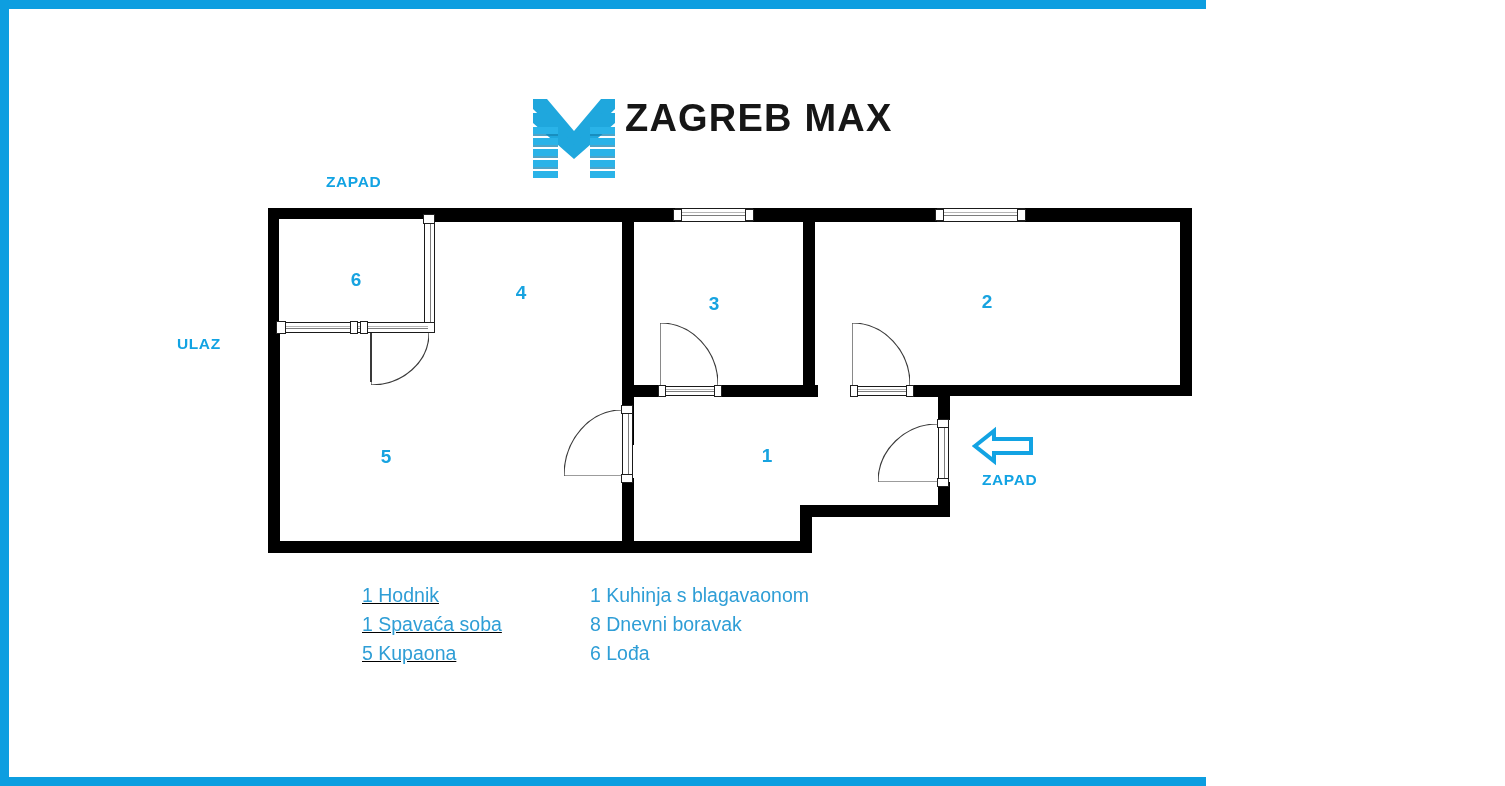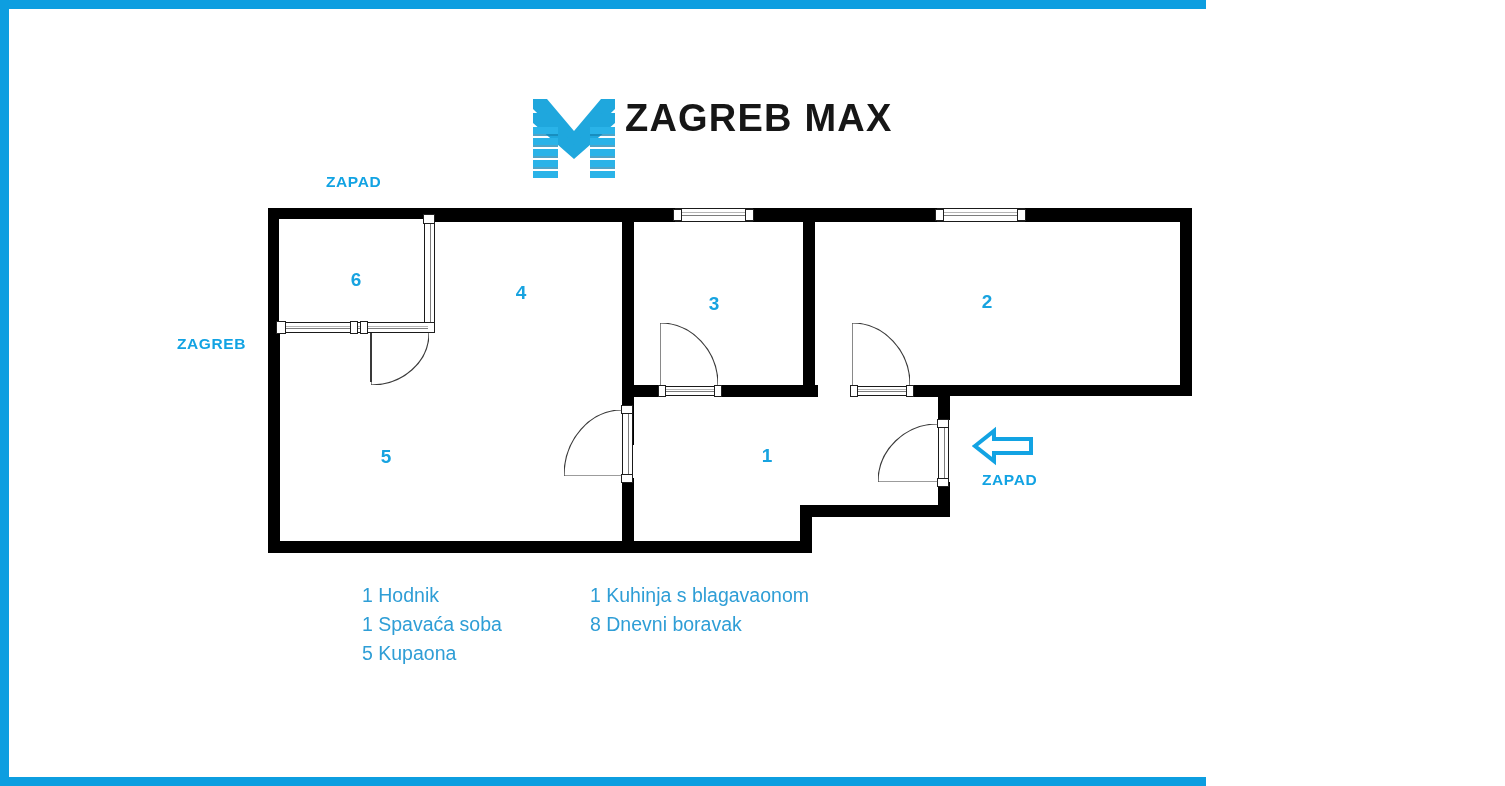--- a/index.html
+++ b/index.html
@@ -166,21 +166,21 @@
   #legend {
     position: absolute;
     left: 362px;
     top: 581px;
     width: 560px;
   }
   .legend-col {
     position: absolute;
     top: 0;
   }
-  #legend-col-left  { left: 0px; }
+  #legend-col-left  { left: 0px; text-decoration: underline; }
   #legend-col-right { left: 228px; }
   .legend-item {
     color: #2f9ed6;
     font-size: 19.5px;
     font-family: "Liberation Sans", sans-serif;
     line-height: 29px;
     white-space: nowrap;
   }
   #ulaz-arrow {
     position: absolute;
@@ -228,21 +228,21 @@
         <rect x="0" y="70" width="25" height="2"></rect>
         <rect x="57" y="70" width="25" height="2"></rect>
       </g>
     </svg>
     <div id="logo-text">
       <div class="logo-line1">ZAGREB MAX</div>
     </div>
   </div>
 
   <div class="compass-label" id="label-sjever">ZAPAD</div>
-  <div class="compass-label" id="label-zapad">ZAGREB</div>
+  <div class="compass-label" id="label-zapad">ULAZ</div>
   <div class="compass-label" id="label-ulaz">ZAPAD</div>
 
   <svg id="ulaz-arrow" viewBox="0 0 62 40">
     <polygon points="3,20 22,5 22,13 59,13 59,27 22,27 22,35" fill="#ffffff" stroke="#12a3e3" stroke-width="4" stroke-linejoin="miter"></polygon>
   </svg>
 
   <div id="plan">
 
     <div class="wall" style="left:268px; top:208px; width:163px; height:11px;"></div>
 
@@ -347,16 +347,17 @@
 
   <div id="legend">
     <div class="legend-col" id="legend-col-left">
       <div class="legend-item">1 Hodnik</div>
       <div class="legend-item">1 Spavaća soba</div>
       <div class="legend-item">5 Kupaona</div>
     </div>
     <div class="legend-col" id="legend-col-right">
       <div class="legend-item">1 Kuhinja s blagavaonom</div>
       <div class="legend-item">8 Dnevni boravak</div>
+      <div class="legend-item">6 Lođa</div>
     </div>
   </div>
 
 </div>
 
 </body></html>

